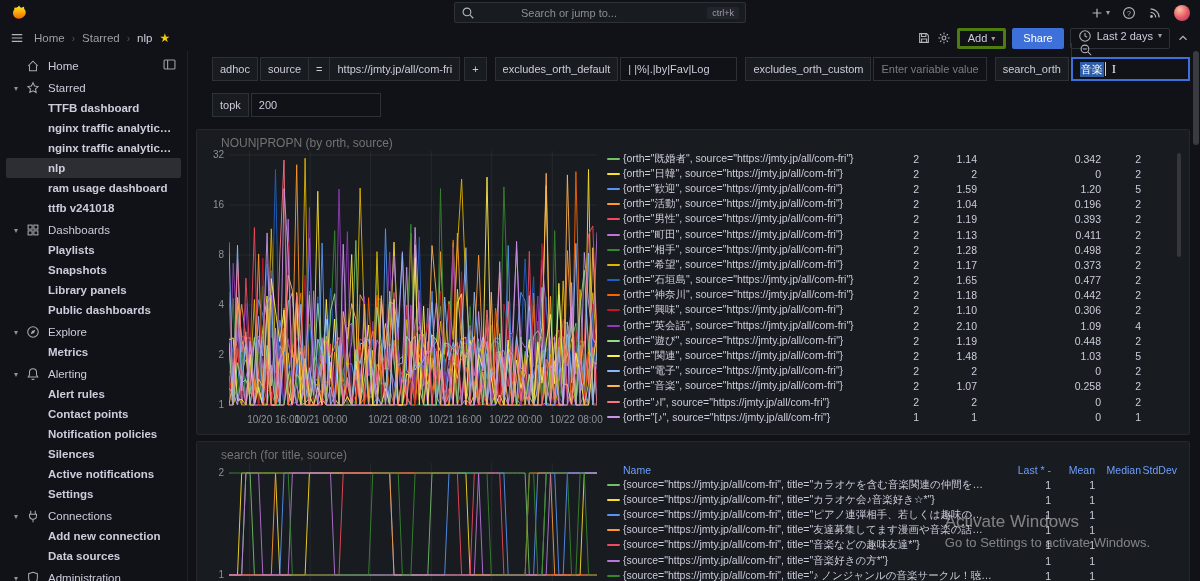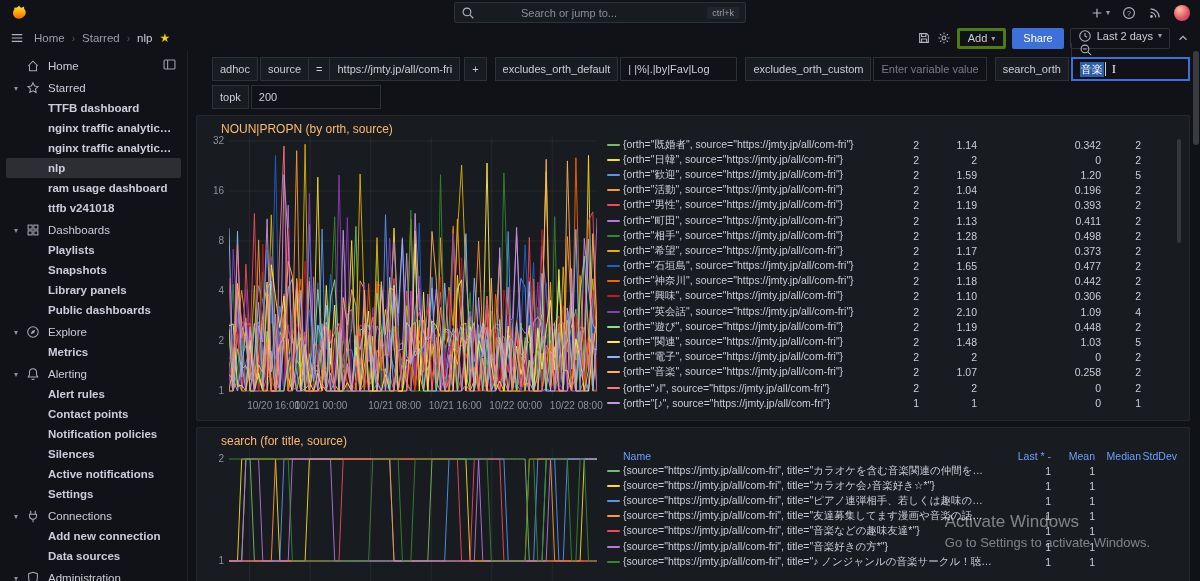--- a/index.html
+++ b/index.html
@@ -48,40 +48,40 @@
   .side-item .sicon svg { width:100%; height:100%; }
   .side-item.child { padding-left:42px;font-weight:bold; }
   .side-item.active { background:rgba(255,255,255,0.12); }
   .slabel { overflow:hidden; text-overflow:ellipsis; }
   .dock-btn { position:absolute; top:6px; right:10px; width:15px; height:15px; background:none; border:none; color:#9e9ea8; cursor:pointer; }
   .dock-btn svg { width:100%; height:100%; }
 
   .main { flex:1; padding:6px 10px 0 8px; overflow:hidden; position:relative; }
 
   
-  .var-row { display:flex; align-items:center; margin-bottom:4px;padding-left:16px; }
+  .var-row { display:flex; align-items:center; margin-bottom:12px;padding-left:16px; }
   .vchip { height:24px; display:flex; align-items:center; padding:0 7px; font-size:11px;
     background:#181b1f; border:1px solid #2c3235; color:#ccccdc; white-space:nowrap; }
   .vchip.joined { border-right:none; }
   .vchip.plus { margin-left:4px; border:1px solid #2c3235; background:#181b1f; cursor:pointer; }
   .vlabel { height:24px; display:flex; align-items:center; padding:0 7px; font-size:11px;
     background:#181b1f; border:1px solid #2c3235; color:#ccccdc; margin-right:2px; white-space:nowrap; }
   .vinput { height:24px; display:flex; align-items:center; padding:0 7px; font-size:11px;
     background:#111217; border:1px solid #2c3235; color:#ccccdc; position:relative; cursor:text; white-space:nowrap; }
   .vinput .phold { color:#7a7c85; }
   .vinput.focused { border:2px solid #3d71d9; }
   .vinput .sel { background:#2e5ea8; color:#fff; padding:0 1px; }
   .vinput .caret-line { width:1px; height:14px; background:#ccccdc; margin-left:1px; }
   .ibeam { font-family:"Liberation Serif","DejaVu Serif",serif; color:#e8e8ee; font-size:13px; margin-left:6px; }
 
   
   .panel { background:#181b1f; border:1px solid #25272b; border-radius:2px; margin-top:6px; padding:5px 8px; overflow:hidden; }
   .panel1 { height:306px; }
   .panel2 { height:290px; }
-  .ptitle { font-size:12px; font-weight:500; color:#fdba74; height:16px; line-height:16px; padding-left:16px;
+  .ptitle { font-size:12px; font-weight:500; color:#737373; height:16px; line-height:16px; padding-left:16px;
     white-space:nowrap; overflow:hidden; }
   .pbody { display:flex; }
   .plotwrap { width:394px; flex:none; position:relative; padding-left:24px; }
   .yaxis { position:absolute; left:0; top:0; width:21px; }
   .yaxis span { position:absolute; right:2px; font-size:10px; color:rgba(204,204,220,0.65); }
   .xaxis { position:relative; height:17px; }
   .xaxis span { position:absolute; top:3px; transform:translateX(-50%); font-size:10px; color:rgba(204,204,220,0.65); white-space:nowrap; }
   svg.chart { display:block; background:transparent; }
 
   .legend { flex:1; margin-left:8px; overflow:hidden; position:relative; font-size:10.5px; }

